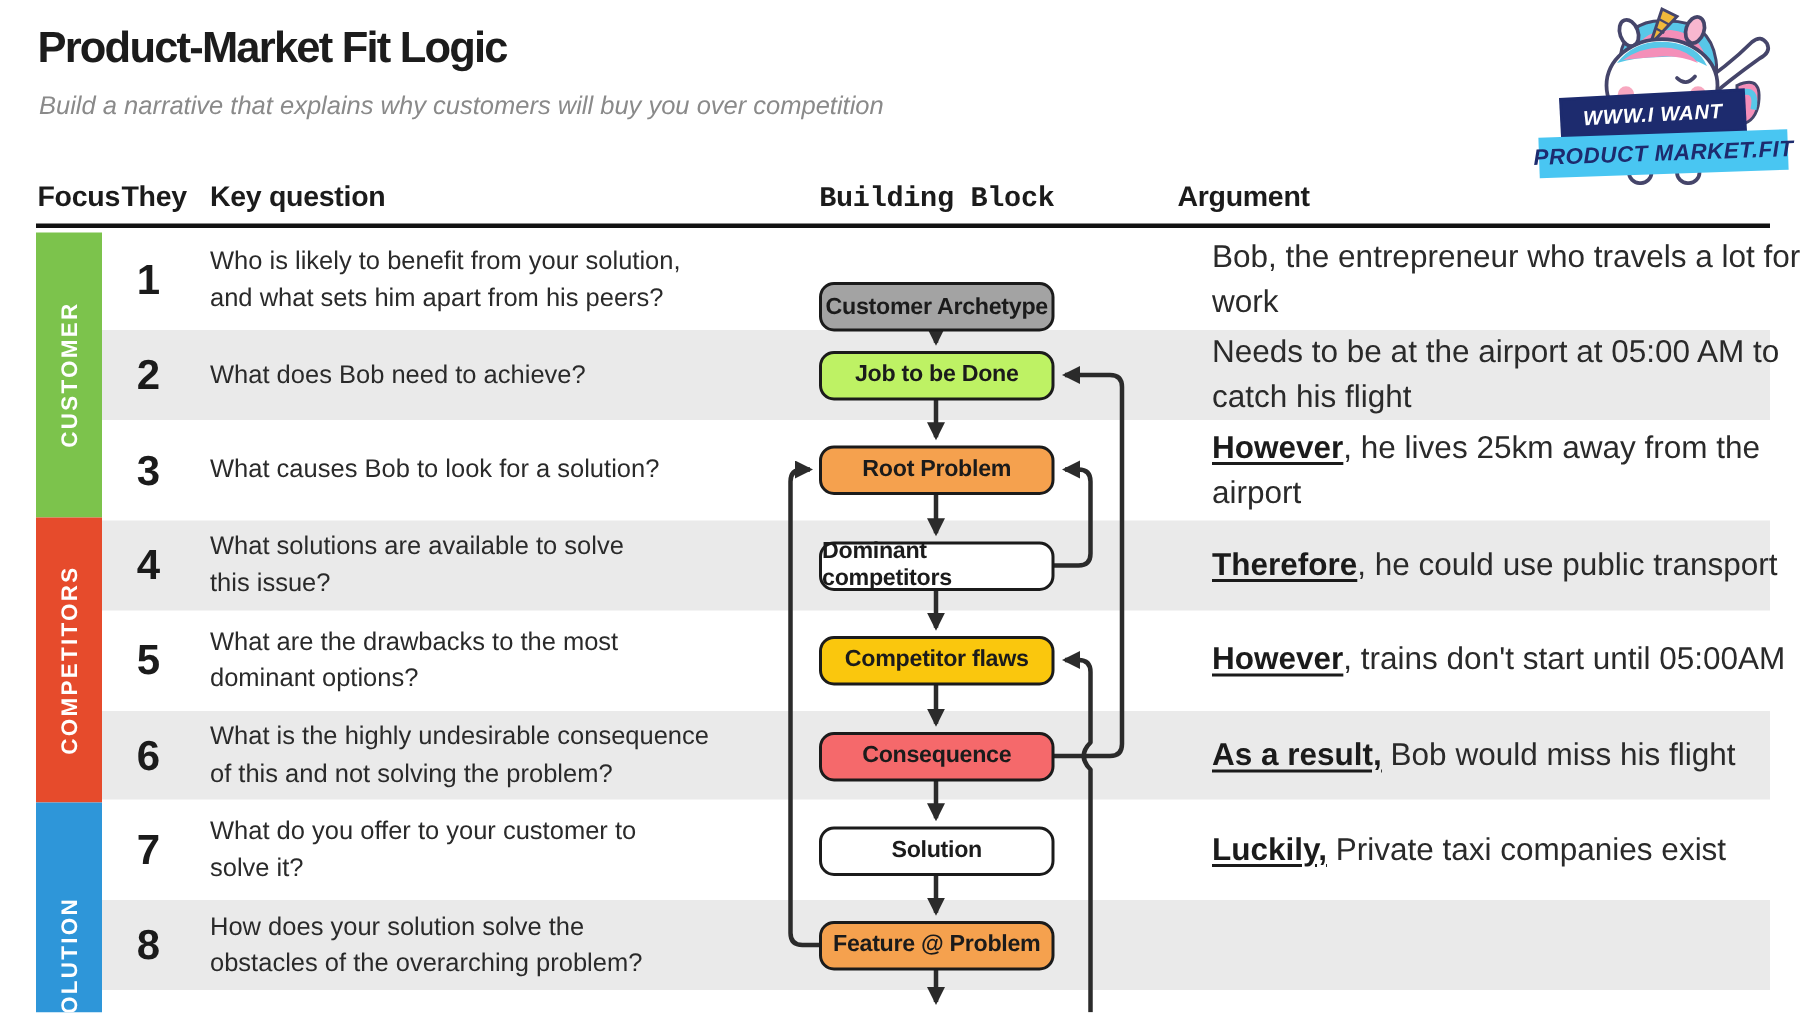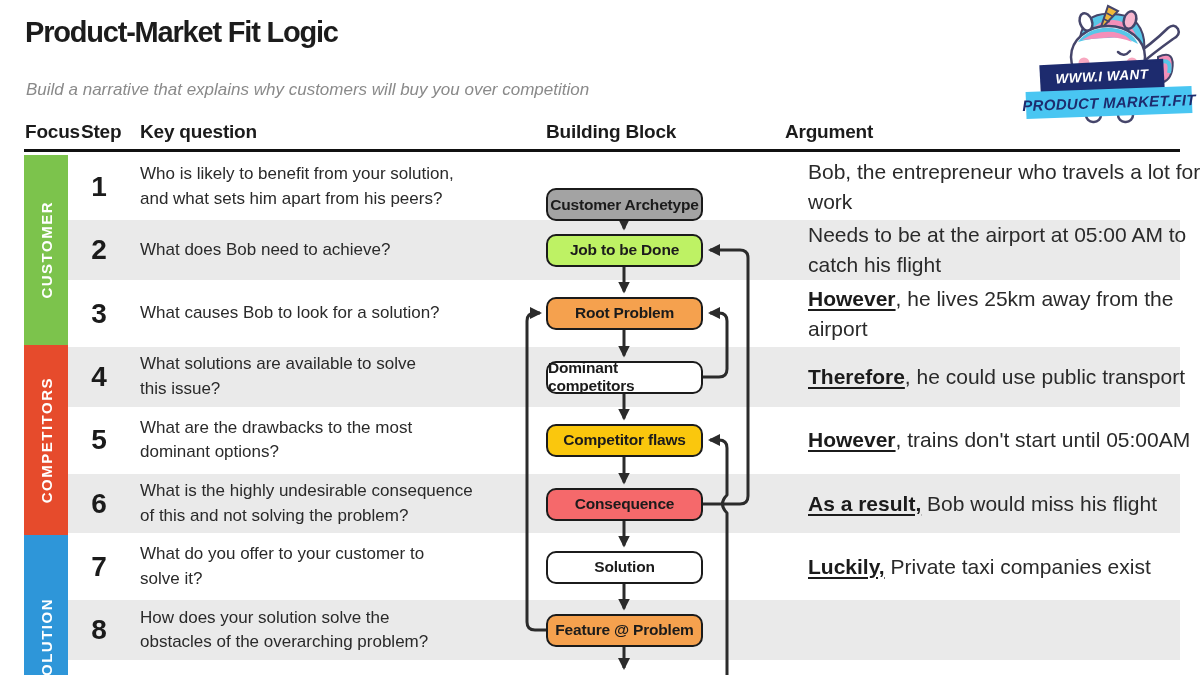--- a/index.html
+++ b/index.html
@@ -2,26 +2,26 @@
 <html><head>
 <meta charset="utf-8">
 <style>
   html,body{margin:0;padding:0;background:#ffffff;}
   #canvas{position:relative;width:1200px;height:675px;overflow:hidden;background:#ffffff;
           font-family:"Liberation Sans",sans-serif;color:#242424;}
 
   
   .title{position:absolute;left:25px;top:16px;font-size:29px;font-weight:bold;color:#1c1c1c;
          letter-spacing:-1.2px;}
-  .subtitle{position:absolute;left:26px;top:80px;font-size:17px;font-style:italic;color:#8a8a8a;}
+  .subtitle{position:absolute;left:26px;top:61px;font-size:17px;font-style:italic;color:#8a8a8a;}
 
   
   .colhead{position:absolute;top:121px;font-size:19px;font-weight:bold;color:#1b1b1b;letter-spacing:-0.2px;}
   .ch-focus{left:25px;} .ch-step{left:81px;} .ch-question{left:140px;}
-  .ch-block{left:546px;width:157px;text-align:left;} .ch-argument{left:785px;}
+  .ch-block{left:546px;width:157px;text-align:right;font-family:Liberation Mono, monospace;} .ch-argument{left:785px;}
   .header-rule{position:absolute;left:24px;top:149px;width:1156px;height:2.5px;background:#111;}
 
   
   .band{position:absolute;left:68px;width:1112px;background:#eaeaea;}
 
   
   .focusbar{position:absolute;left:24px;width:44px;display:flex;align-items:center;justify-content:center;}
   .focus-label{writing-mode:vertical-rl;transform:rotate(180deg);color:#fff;font-weight:bold;
                font-size:15px;letter-spacing:1.5px;white-space:nowrap;}
 
@@ -54,21 +54,21 @@
 </style>
 </head>
 <body>
 
 <div id="canvas">
 
   <div class="title">Product-Market Fit Logic</div>
   <div class="subtitle">Build a narrative that explains why customers will buy you over competition</div>
 
   <div class="colhead ch-focus">Focus</div>
-  <div class="colhead ch-step">Step</div>
+  <div class="colhead ch-step">They</div>
   <div class="colhead ch-question">Key question</div>
   <div class="colhead ch-block">Building Block</div>
   <div class="colhead ch-argument">Argument</div>
   <div class="header-rule"></div>
 
   <div class="band" style="top:220px;height:60px;"></div>
   <div class="band" style="top:347px;height:60px;"></div>
   <div class="band" style="top:474px;height:59px;"></div>
   <div class="band" style="top:600px;height:60px;"></div>
 

